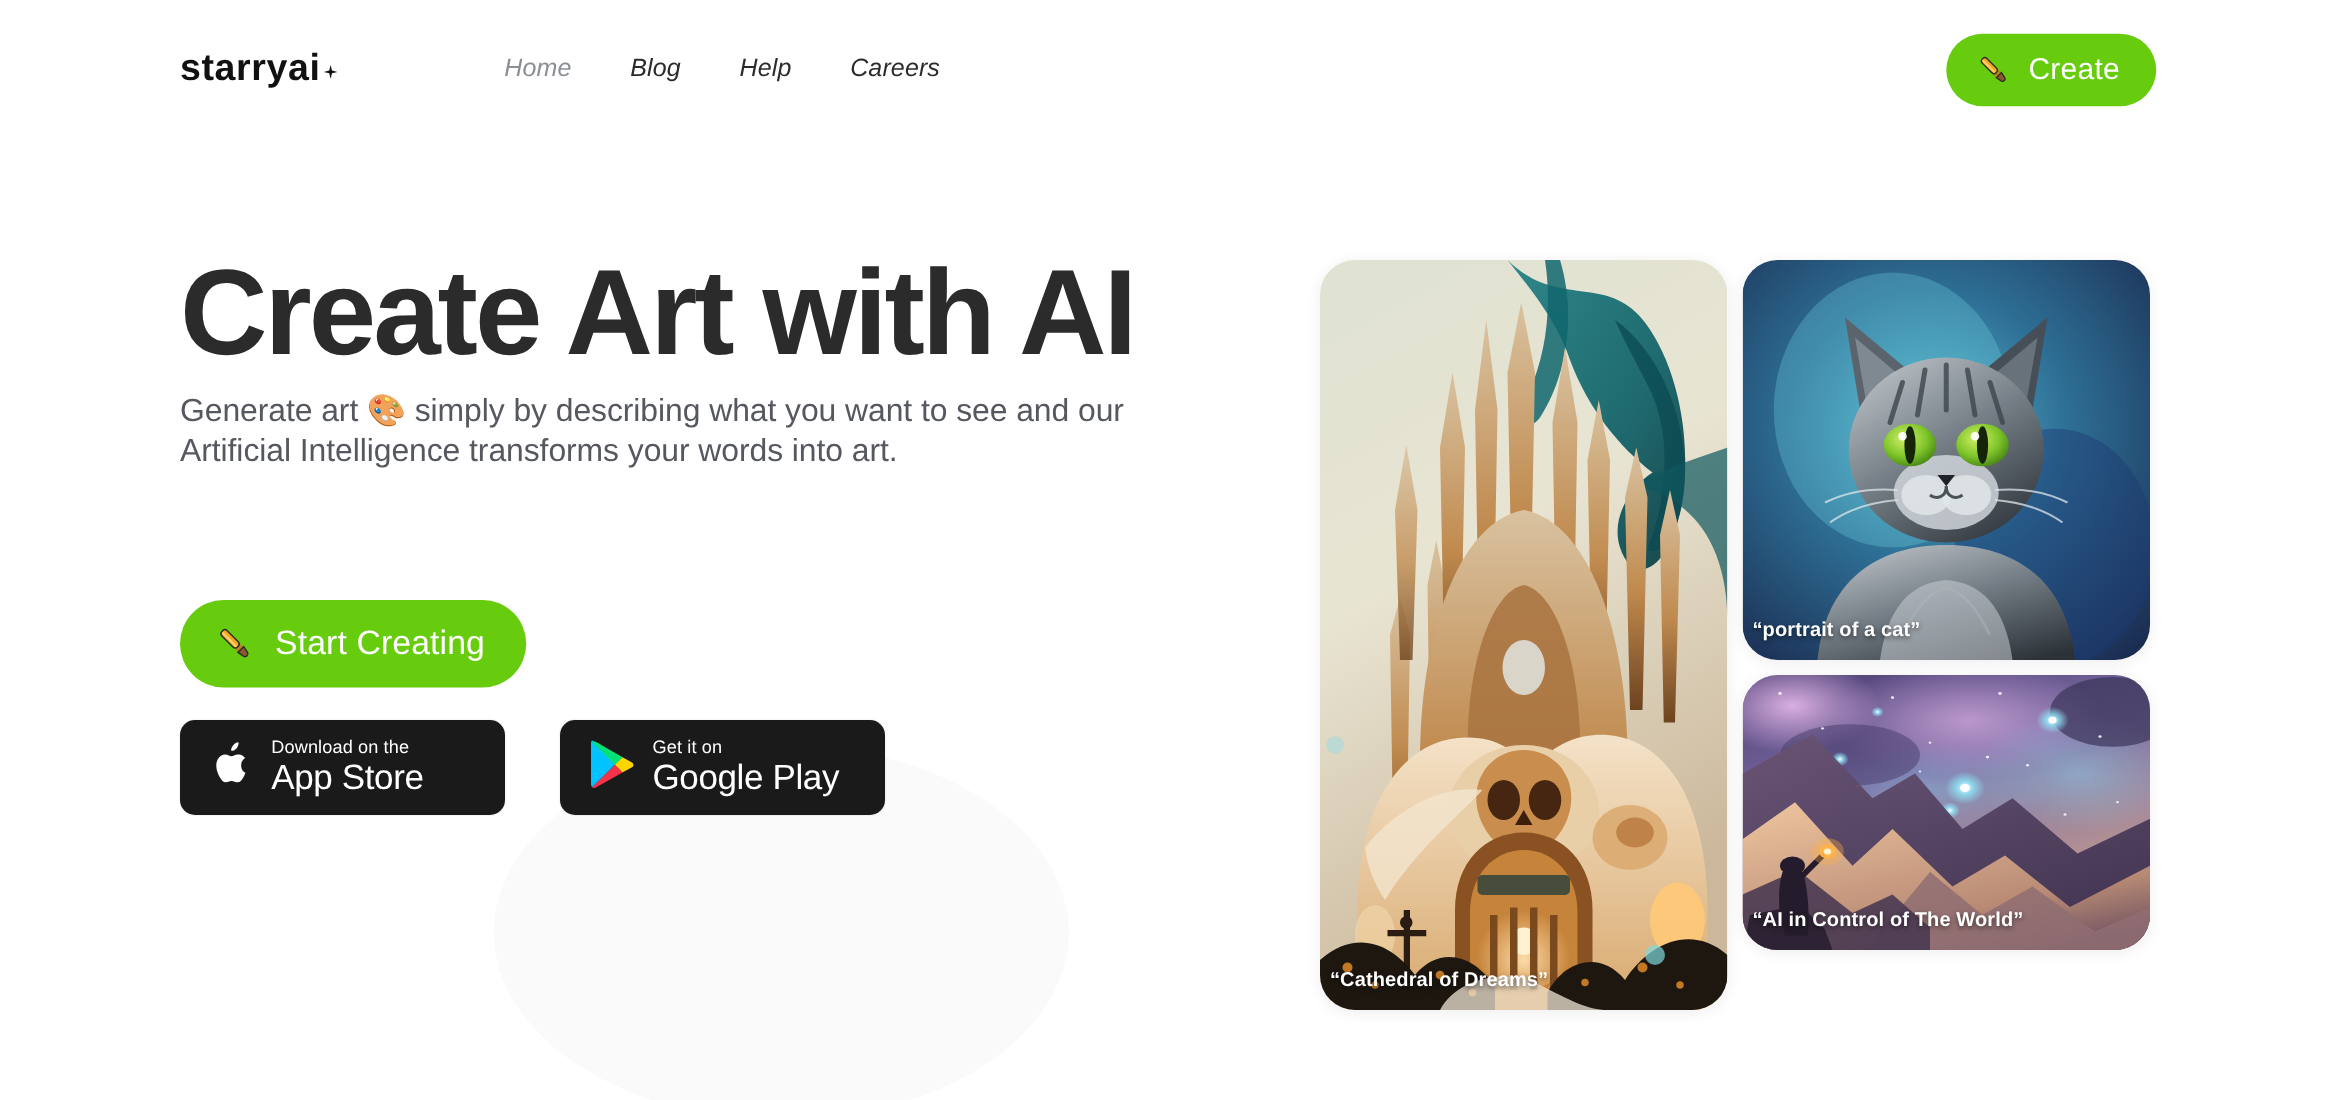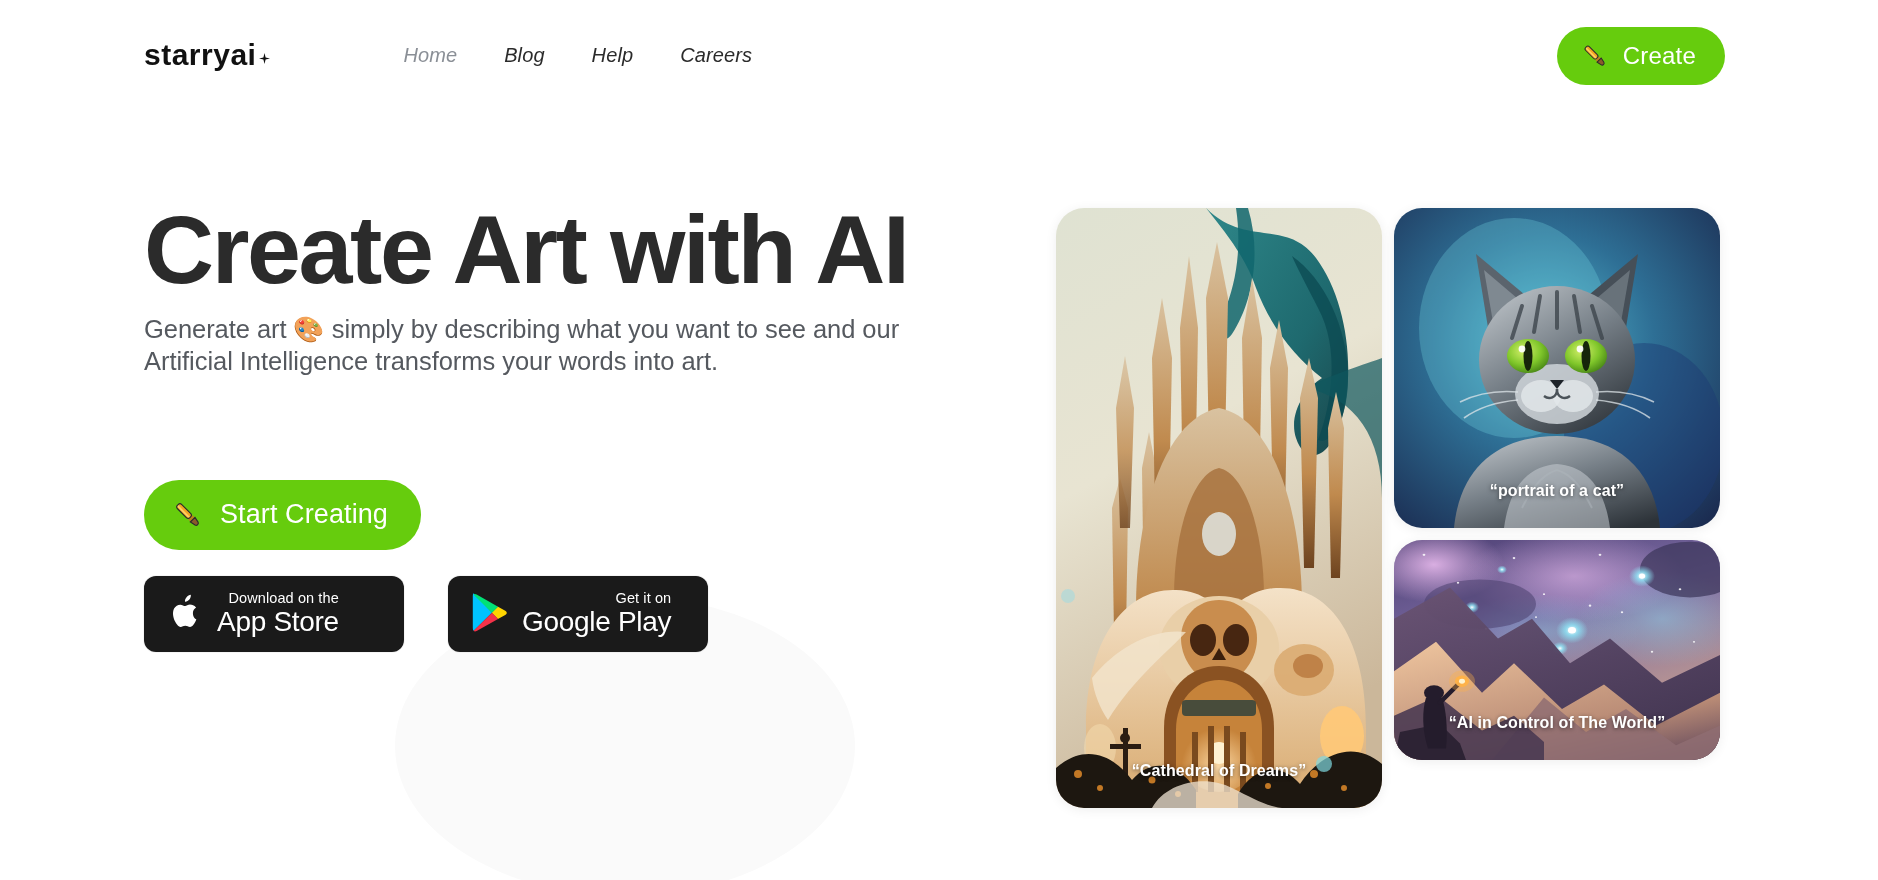--- a/index.html
+++ b/index.html
@@ -145,21 +145,20 @@
     font-size: 27px;
     color: #ffffff;
     letter-spacing: 0.1px;
     white-space: nowrap;
   }
 
   .badges {
     margin-top: 26px;
     display: flex;
     gap: 44px;
-    text-align: right;
   }
   .badge {
     height: 76px;
     background: #1a1a1a;
     border-radius: 12px;
     display: flex;
     align-items: center;
     padding: 0 24px;
     gap: 15px;
     cursor: pointer;
@@ -204,22 +203,22 @@
     cursor: pointer;
     box-shadow: 0 2px 12px rgba(0,0,0,0.07);
   }
   .card-cathedral { height: 600px; padding-left: 48px; }
   .card-cat { height: 320px; }
   .card-ai { height: 220px; }
 
   .card-caption {
     position: absolute;
     left: 0; right: 0;
-    bottom: 28px;
-    text-align: center;
+    bottom: 14px;
+    text-align: left;
     color: #ffffff;
     font-size: 16px;
     font-weight: 700;
     letter-spacing: 0.1px;
     text-shadow: 0 1px 4px rgba(0,0,0,0.55);
     padding: 0 8px;
   }
 
   .art { position: absolute; inset: 0; }
   .art svg { display: block; width: 100%; height: 100%; }

